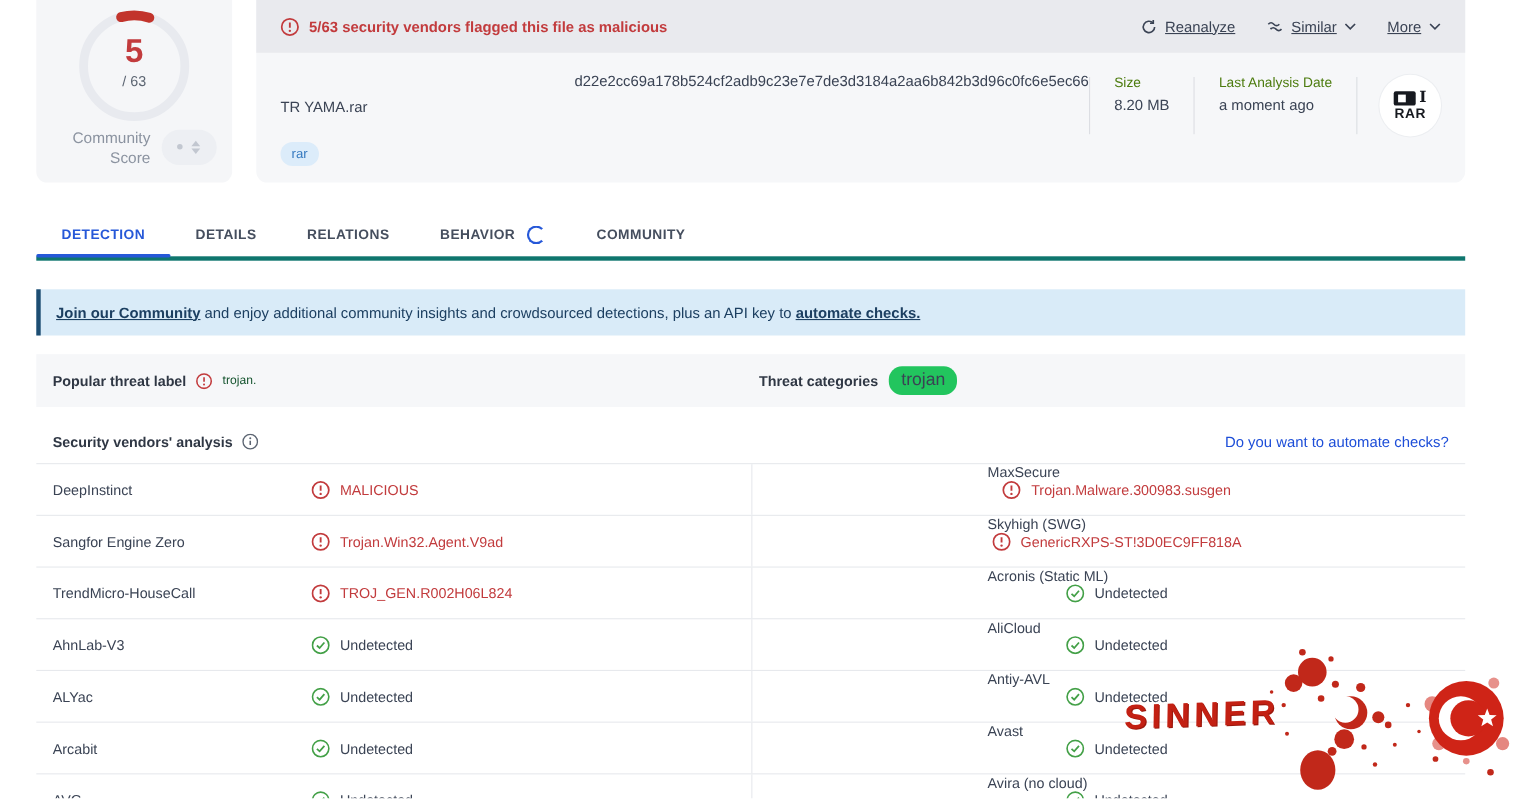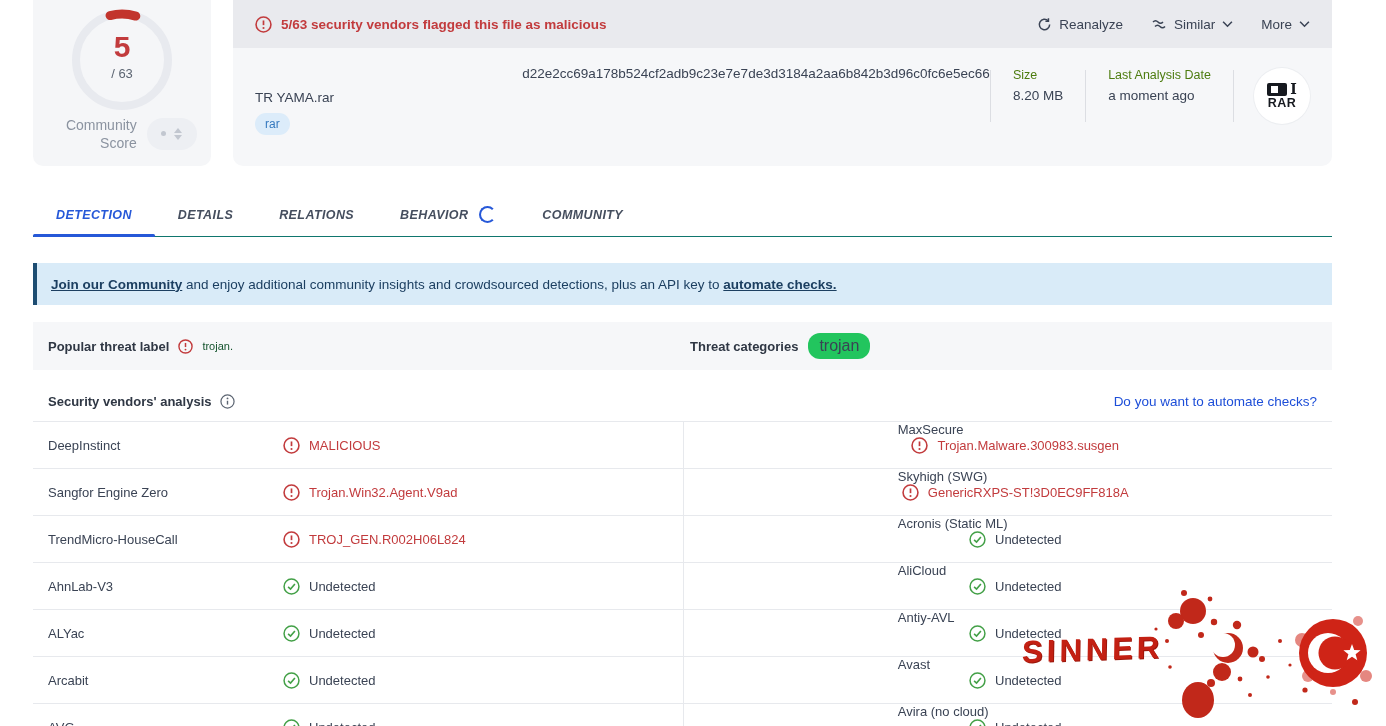--- a/index.html
+++ b/index.html
@@ -24,45 +24,45 @@
   .tri-up{width:0;height:0;border-left:4px solid transparent;border-right:4px solid transparent;border-bottom:5px solid #c2c7d0;}
   .tri-down{width:0;height:0;border-left:4px solid transparent;border-right:4px solid transparent;border-top:5px solid #c2c7d0;}
 
   
   .header-card{position:absolute;left:233px;top:0;width:1099px;height:166px;
     background:#f6f7f9;border-radius:0 0 10px 10px;}
   .alert-bar{height:48px;background:#e9eaee;display:flex;align-items:center;
     justify-content:space-between;padding:0 22px;box-sizing:border-box;}
   .alert-left{display:flex;align-items:center;gap:9px;color:#c23b3d;
     font-size:13.5px;font-weight:700;}
-  .actions{display:flex;align-items:center;gap:28px;}
+  .actions{display:flex;align-items:center;gap:28px;text-decoration:underline;}
   .action-btn{display:flex;align-items:center;gap:7px;font-size:13.5px;color:#3a4354;cursor:pointer;}
   .hdr-body{display:flex;align-items:flex-start;padding:18px 22px 0 22px;}
   .file-block{flex:1;min-width:0;}
   .hash{font-size:13.5px;color:#3a4354;margin-bottom:9px;word-break:break-all;text-align:right;}
-  .fname{font-size:13.5px;color:#3a4354;margin-bottom:8px;}
+  .fname{font-size:13.5px;color:#3a4354;margin-bottom:24px;}
   .tag-pill{display:inline-block;background:#dcecfa;color:#3579bf;font-size:12px;
     padding:4px 10px;border-radius:11px;cursor:pointer;}
   .meta-block{display:flex;align-items:stretch;margin-top:2px;}
   .vdiv{width:1px;background:#dcdee3;margin:2px 0;}
   .meta-col{padding:0 22px;display:flex;flex-direction:column;gap:6px;}
   .meta-label{font-size:12.5px;color:#4d7c0f;}
   .meta-value{font-size:13.5px;color:#3a4354;}
   .ftype-circle{width:56px;height:56px;border-radius:50%;background:#fff;
     margin-left:20px;display:flex;flex-direction:column;align-items:center;
     justify-content:center;box-shadow:0 0 0 1px #eceef1;}
   .ftype-glyph{display:flex;align-items:center;gap:3px;margin-bottom:1px;}
   .ftype-rect{width:20px;height:13px;background:#16191f;border-radius:2px;position:relative;}
   .ftype-rect:after{content:"";position:absolute;left:4px;top:3px;width:7px;height:7px;background:#fff;}
   .ftype-ibeam{font-family:"DejaVu Serif", serif;font-size:14px;font-weight:700;color:#16191f;line-height:1;}
   .ftype-text{font-size:12.5px;font-weight:800;color:#16191f;letter-spacing:.5px;line-height:1;}
 
   
   .tabbar{position:absolute;left:33px;top:193px;width:1299px;height:44px;
-    display:flex;align-items:stretch;border-bottom:1px solid #0f766e;box-sizing:border-box;font-style:italic;}
+    display:flex;align-items:stretch;border-bottom:4px solid #0f766e;box-sizing:border-box;}
   .tab{display:flex;align-items:center;padding:0 23px;font-size:12.5px;font-weight:700;
     letter-spacing:.4px;color:#454e5e;cursor:pointer;position:relative;}
   .tab.active{color:#2658d8;}
   .tab.active:after{content:"";position:absolute;left:0;right:0;bottom:-1px;height:3px;background:#2658d8;border-radius:2px;}
   .spinner{width:13px;height:13px;border:2.5px solid #2658d8;border-right-color:transparent;
     border-radius:50%;margin-left:11px;animation:spin 1s linear infinite;}
   @keyframes spin{to{transform:rotate(360deg);}}
 
   
   .cbanner{position:absolute;left:33px;top:263px;width:1299px;height:42px;

